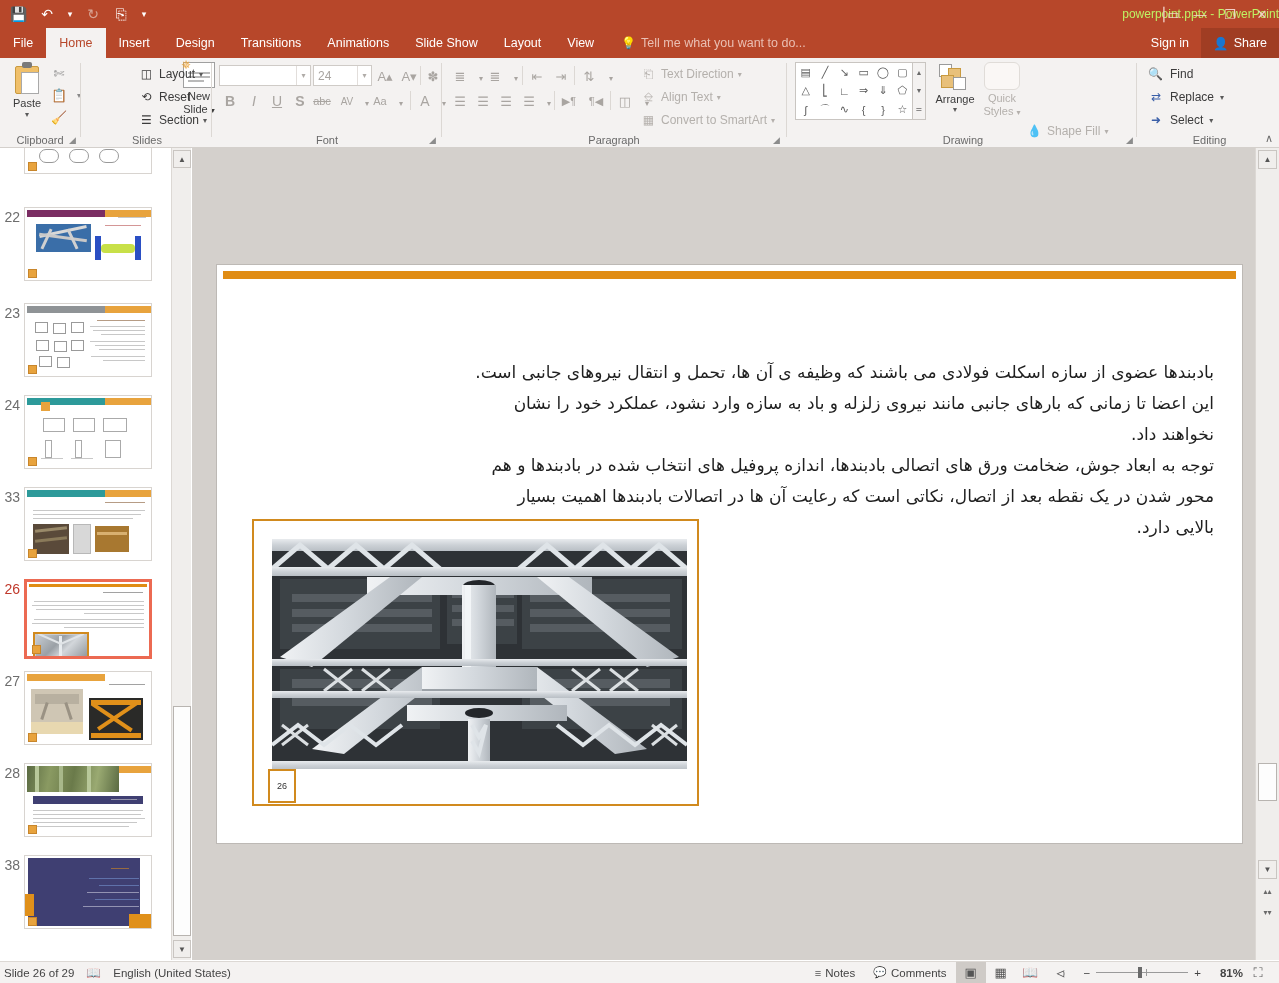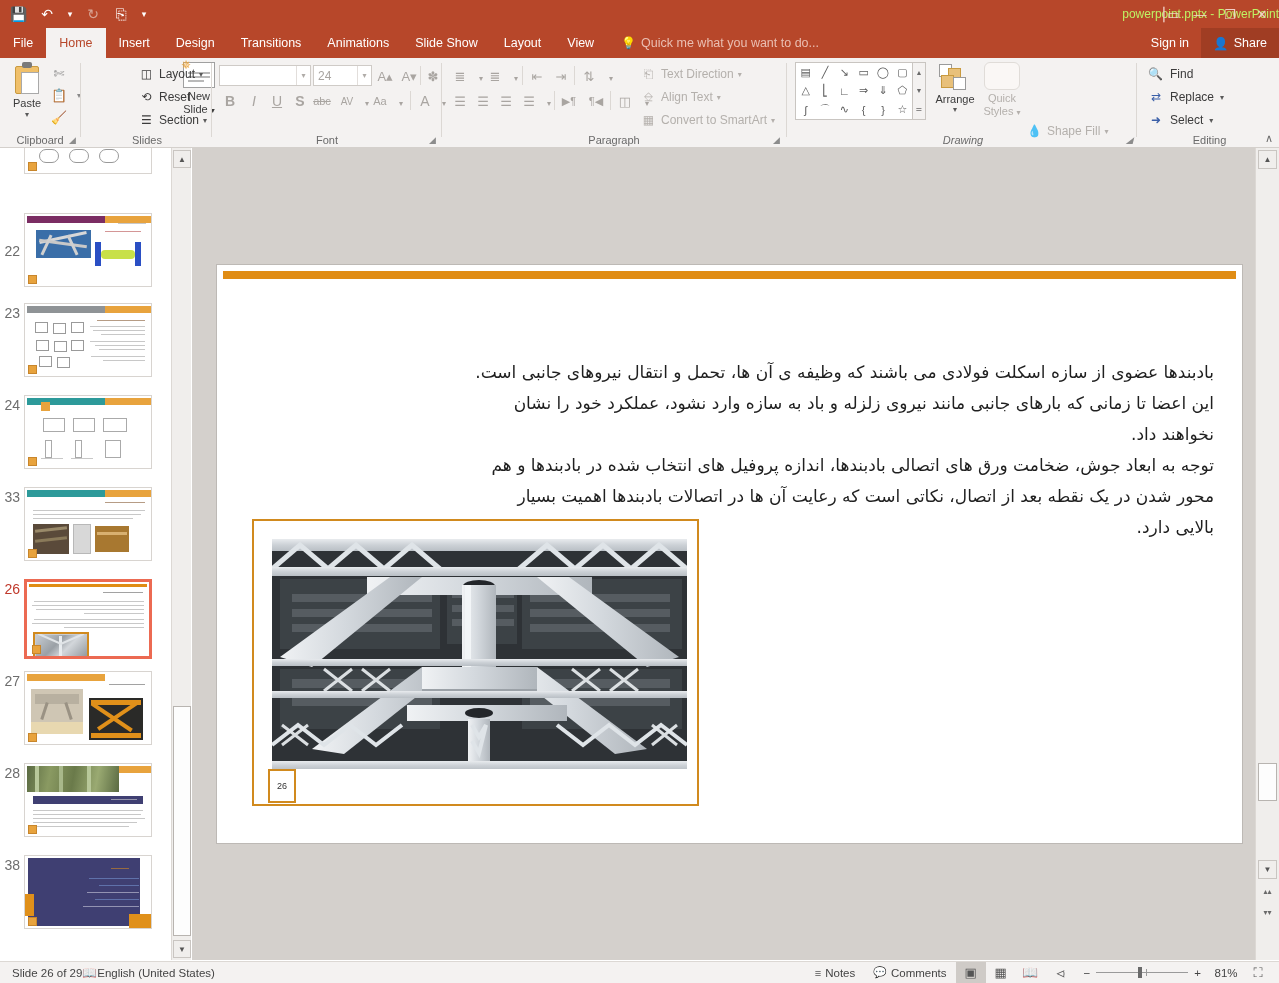--- a/index.html
+++ b/index.html
@@ -276,41 +276,41 @@
     display: flex; align-items: center; justify-content: center;
     font-size: 8px; color: #6a6a6a;
   }
 
   
   .statusbar {
     position: absolute; left: 0; top: 961px; width: 1279px; height: 22px;
     background: #f4f2f1; border-top: 1px solid #dcd8d4;
     display: flex; align-items: center; font-size: 11.5px; color: #444;
   }
-  .sb-left { display: flex; align-items: center; padding-left: 12px; }
+  .sb-left { display: flex; align-items: center; gap: 12px; padding-left: 4px; }
   .sb-right {
     margin-left: auto; display: flex; align-items: center; gap: 0; padding-right: 6px;
   }
   .sb-item {
     display: flex; align-items: center; gap: 4px; padding: 0 9px; height: 22px;
   }
   .view-btn {
     width: 30px; height: 22px; display: flex; align-items: center; justify-content: center;
     font-size: 13px; color: #555;
   }
   .view-btn.active { background: #cfcbc7; }
   .zoom-wrap { display: flex; align-items: center; gap: 6px; padding: 0 8px; }
   .zoom-track {
     width: 92px; height: 1px; background: #9a9a9a; position: relative;
   }
   .zoom-handle {
     position: absolute; left: 42px; top: -5px; width: 4px; height: 11px; background: #6a6a6a;
   }
   .zoom-mid { position: absolute; left: 50px; top: -3px; width: 1px; height: 7px; background: #9a9a9a; }
-  .zoom-pct { width: 34px; text-align: center; }
+  .zoom-pct { width: 34px; text-align: right; font-weight: bold; }
 </style>
 </head>
 <body>
 
 <div class="titlebar">
   <div class="qat">
     <div class="qat-btn">💾</div>
     <div class="qat-btn">↶</div>
     <div class="qat-btn tiny">▾</div>
     <div class="qat-btn dim">↻</div>
@@ -331,21 +331,21 @@
   <div class="tab active">Home</div>
   <div class="tab">Insert</div>
   <div class="tab">Design</div>
   <div class="tab">Transitions</div>
   <div class="tab">Animations</div>
   <div class="tab">Slide Show</div>
   <div class="tab">Layout</div>
   <div class="tab">View</div>
   <div class="tellme">
     <span class="bulb">💡</span>
-    <span>Quick me what you want to do...</span>
+    <span>Tell me what you want to do...</span>
   </div>
 </div>
 <div class="signin-wrap">
   <div class="signin">Sign in</div>
   <div class="share">
     <span>👤</span>
     <span>Share</span>
   </div>
 </div>
 
@@ -469,21 +469,21 @@
       <span class="gi">▦</span>
       <span>Convert to SmartArt</span>
       <span class="cd">▾</span>
     </div>
 
     <div class="grp-label">Paragraph</div>
     <div class="dlg" style="right:4px;">◢</div>
   </div>
   <div class="grp-sep" style="left:786px;"></div>
 
-  <div class="grp" style="left:790px;width:346px;font-style:italic;">
+  <div class="grp" style="left:790px;width:346px;">
     <div class="grp-label" style="left:0;width:346px;text-align:center;">Drawing</div>
     <div class="dlg" style="left:336px;">◢</div>
   </div>
   <div class="shapegal">
     <div>▤</div>
     <div>╱</div>
     <div>↘</div>
     <div>▭</div>
     <div>◯</div>
     <div>▢</div>
@@ -563,21 +563,21 @@
     <div class="thumb-num">21</div>
     <div class="thumb" style="height:74px;">
 
       <div style="position:absolute;left:14px;top:48px;width:20px;height:14px;border:1px solid #999;border-radius:8px;"></div>
       <div style="position:absolute;left:44px;top:48px;width:20px;height:14px;border:1px solid #999;border-radius:8px;"></div>
       <div style="position:absolute;left:74px;top:48px;width:20px;height:14px;border:1px solid #999;border-radius:8px;"></div>
       <div class="sn-badge"></div>
     </div>
   </div>
 
-  <div class="thumb-row" style="top:65px;align-items:center;">
+  <div class="thumb-row" style="top:59px;">
     <div class="thumb-num">22</div>
     <div class="thumb" style="height:74px;">
       <div class="tbar" style="left:2px;top:2px;width:78px;background:#7b2d63;"></div>
       <div class="tbar" style="left:80px;top:2px;width:46px;background:#e8a33d;"></div>
       <div style="position:absolute;left:11px;top:16px;width:55px;height:28px;background:#3a6ea8;"></div>
       <div style="position:absolute;left:14px;top:22px;width:48px;height:3px;background:#d8d8d8;transform:rotate(-12deg);"></div>
       <div style="position:absolute;left:14px;top:28px;width:48px;height:3px;background:#c8c8c8;transform:rotate(8deg);"></div>
       <div style="position:absolute;left:20px;top:20px;width:3px;height:22px;background:#d0d0d0;transform:rotate(25deg);"></div>
       <div style="position:absolute;left:46px;top:20px;width:3px;height:22px;background:#d0d0d0;transform:rotate(-25deg);"></div>
       <div style="position:absolute;left:70px;top:28px;width:6px;height:24px;background:#2a4fc4;"></div>

